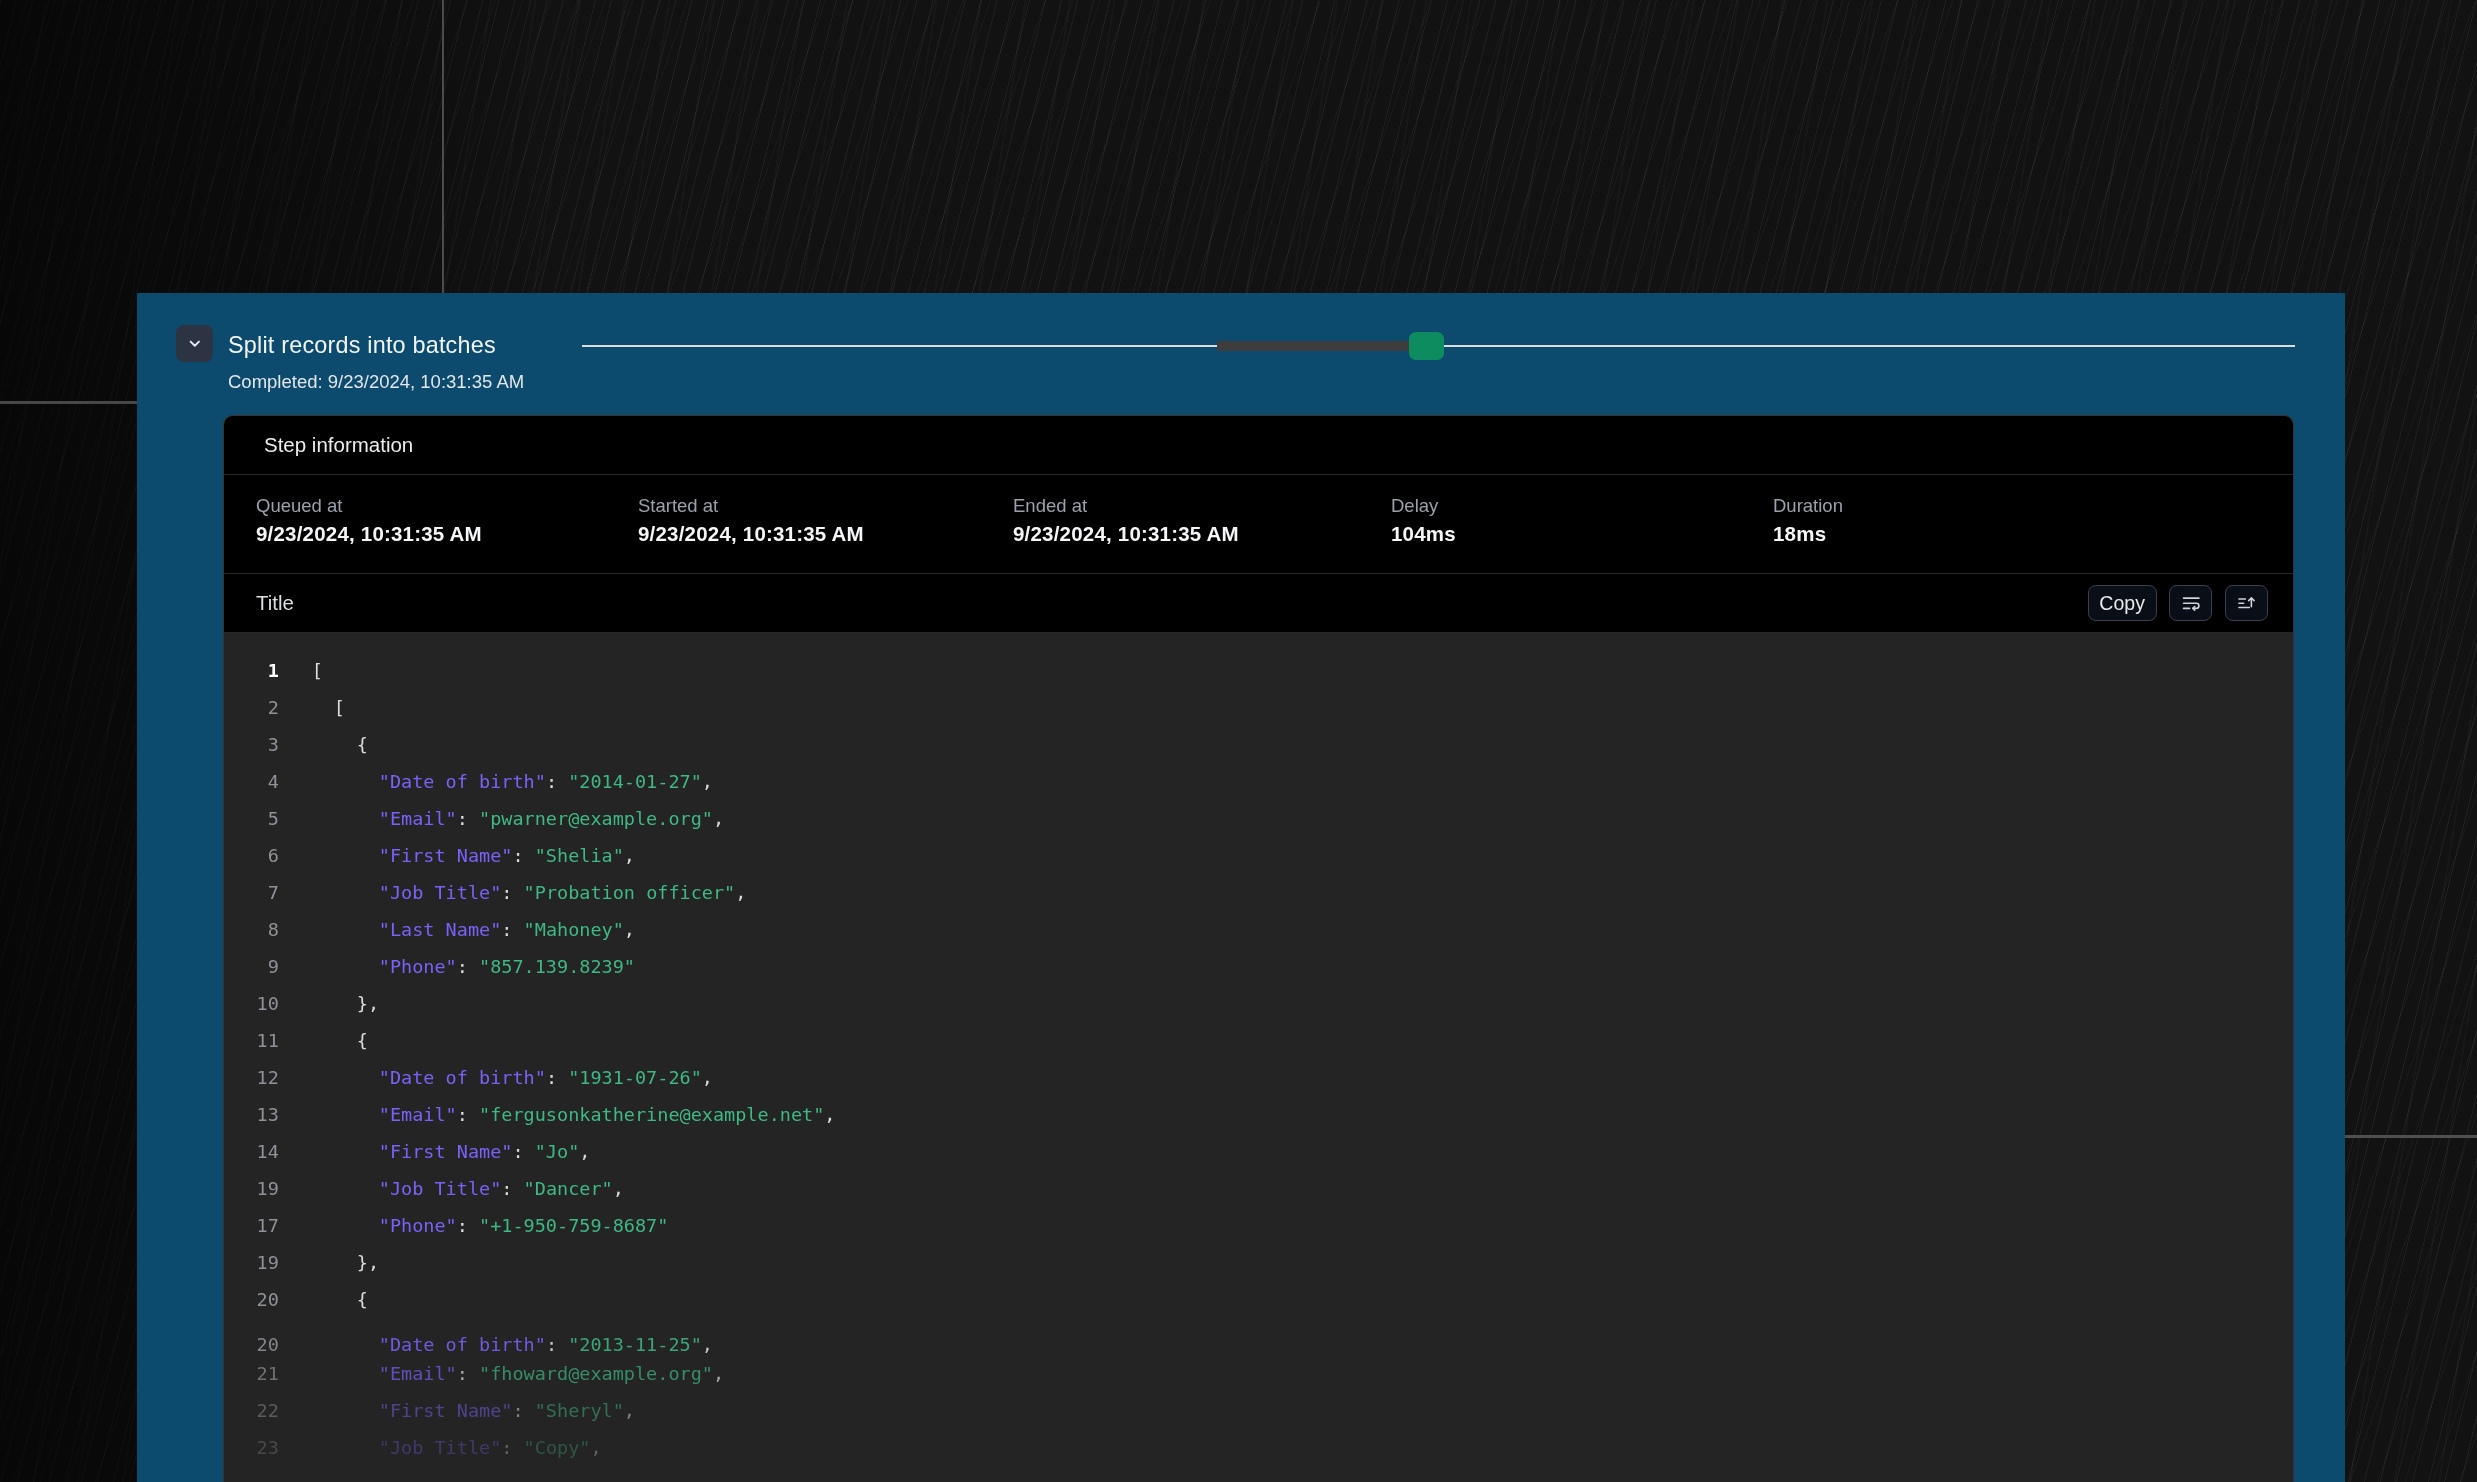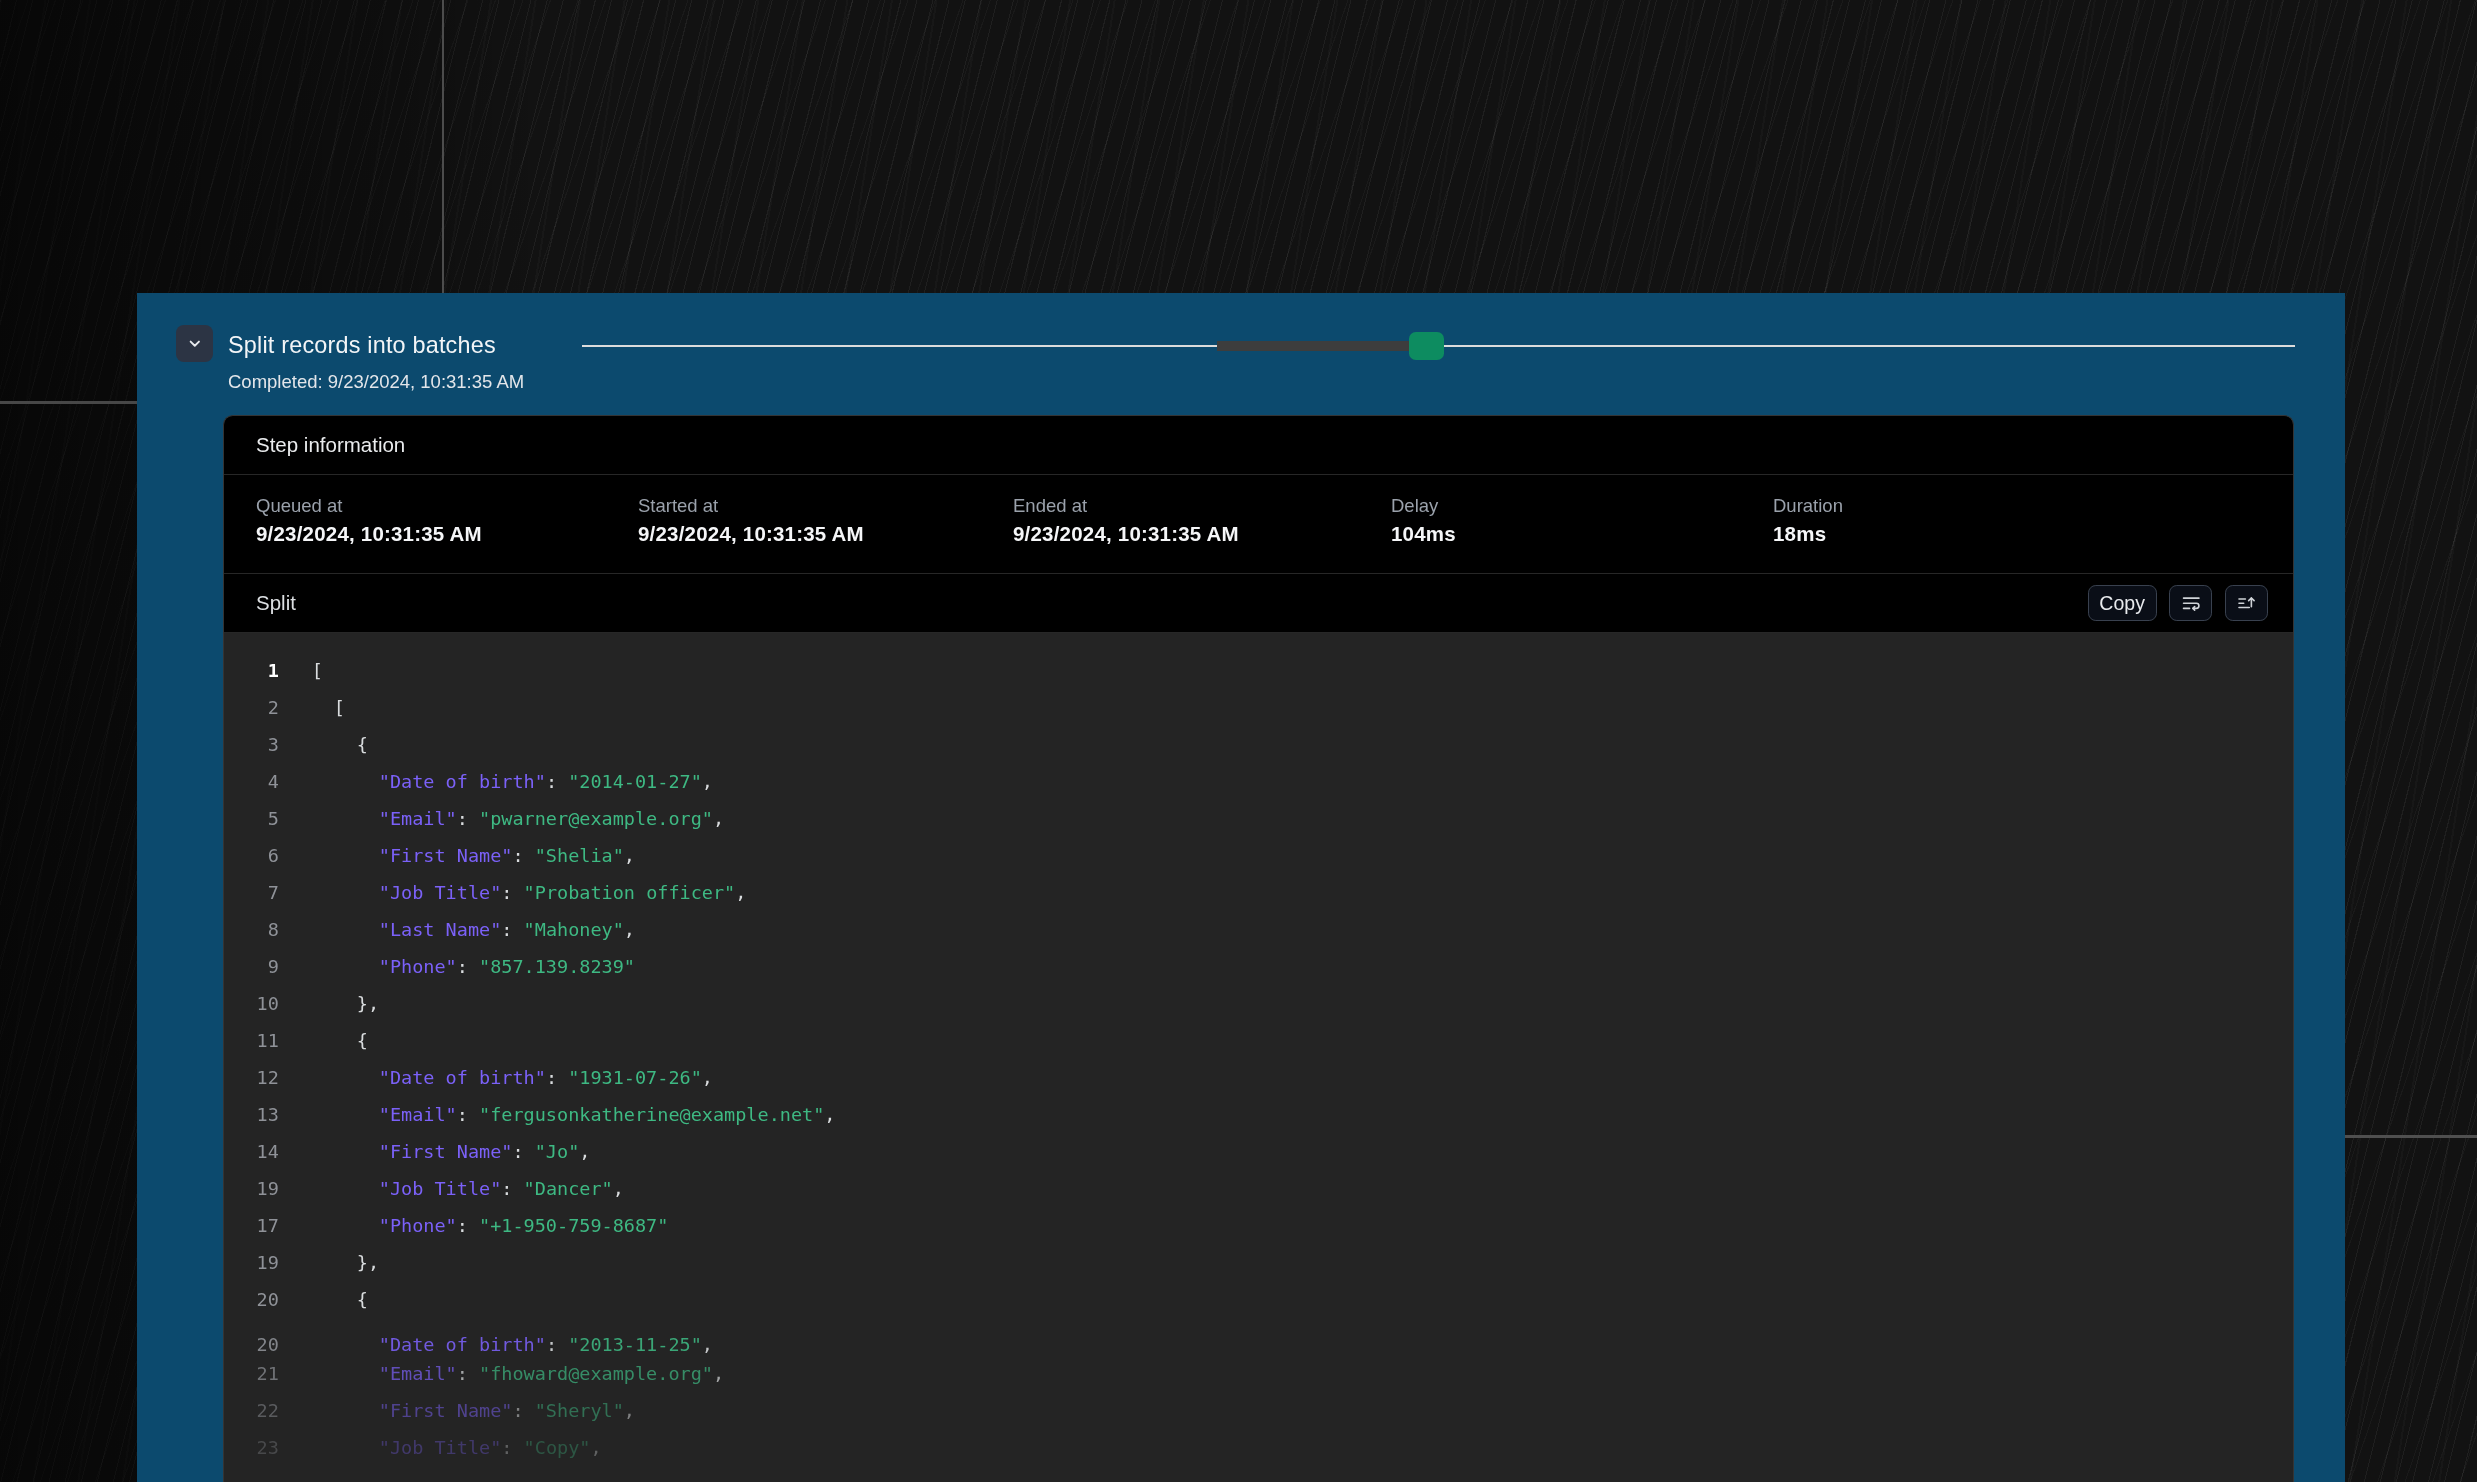--- a/index.html
+++ b/index.html
@@ -54,21 +54,21 @@
 
   
   .card {
     position:absolute; left:86px; top:122px; width:2071px; height:1073px;
     border:1px solid #343434; border-bottom:none;
     border-radius:9.8px 9.8px 0 0;
     background:#000;
     overflow:hidden;
   }
   .card-header {
-    height:59px; display:flex; align-items:center; padding-left:32px;
+    height:59px; display:flex; align-items:center; padding-left:40px;
     border-bottom:1px solid #272727;
     font-size:20.5px; color:#eaecee;
   }
   .meta-row {
     height:99px;
     display:grid; grid-template-columns:382px 375px 378px 382px 1fr;
     padding:19.5px 0 0 32px;
     border-bottom:1px solid #272727;
   }
   .meta-col { display:flex; flex-direction:column; gap:5px; }
@@ -164,21 +164,21 @@
         <span class="meta-label">Delay</span>
         <span class="meta-value">104ms</span>
       </div>
       <div class="meta-col">
         <span class="meta-label">Duration</span>
         <span class="meta-value">18ms</span>
       </div>
     </div>
 
     <div class="output-header">
-      <span>Split</span>
+      <span>Title</span>
       <div class="output-actions">
         <button class="btn btn-copy">Copy</button>
         <button class="btn btn-icon">
           <span>
             <svg width="20.5" height="20.5" viewBox="0 0 24 24" fill="none" stroke="#cfd3d8" stroke-width="1.9" stroke-linecap="round" stroke-linejoin="round">
               <line x1="3" y1="6" x2="21" y2="6"></line>
               <path d="M3 12h15a3 3 0 1 1 0 6h-4"></path>
               <polyline points="16 16 14 18 16 20"></polyline>
               <line x1="3" y1="18" x2="10" y2="18"></line>
             </svg>

